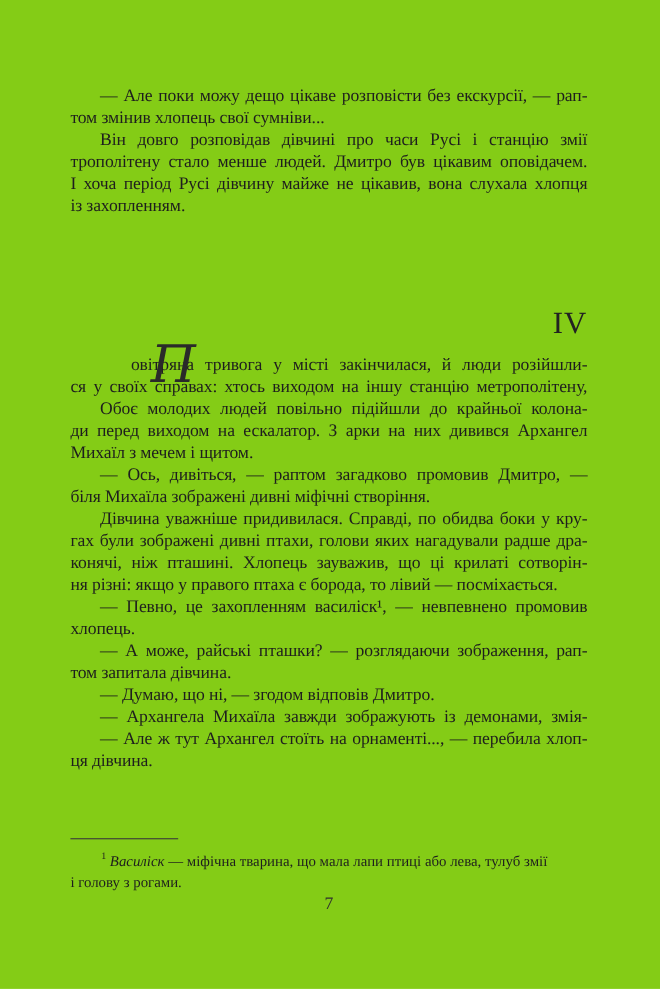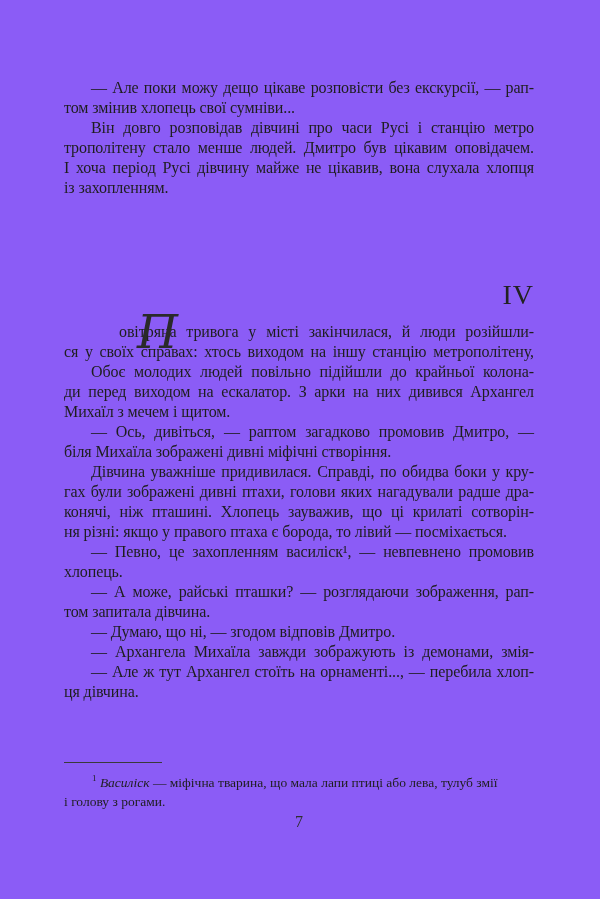--- a/index.html
+++ b/index.html
@@ -4,21 +4,21 @@
 <style>
   html,body { margin:0; padding:0; }
   body {
     width:600px; height:899px;
     background:#ffffff;
     position:relative;
     font-family:"Liberation Serif", serif;
     color:#1e1e1e;
     overflow:hidden;
   }
-  .page { position:absolute; inset:0; background:#8b5cf6; }
+  .page { position:absolute; inset:0; background:#84cc16; }
 
   .textblock { position:absolute; left:64px; width:470px; }
   #intro   { top:78px; }
   #heading { top:279px; text-align:right; font-size:28px; letter-spacing:1px;
              font-weight:400; color:#222; }
   #chapter { top:322px; }
 
   .para { margin:0; }
   .line {
     font-size:16px;
@@ -66,21 +66,21 @@
 <body>
 
 <div class="page">
 
   <div id="intro" class="textblock">
       <div class="para">
         <div class="line indent">— Але поки можу дещо цікаве розповісти без екскурсії, — рап-</div>
         <div class="line last">том змінив хлопець свої сумніви...</div>
       </div>
       <div class="para">
-        <div class="line indent">Він довго розповідав дівчині про часи Русі і станцію метро</div>
+        <div class="line indent">Він довго розповідав дівчині про часи Русі і станцію змії</div>
         <div class="line">трополітену стало менше людей. Дмитро був цікавим оповідачем.</div>
         <div class="line">І хоча період Русі дівчину майже не цікавив, вона слухала хлопця</div>
         <div class="line last">із захопленням.</div>
       </div>
     </div>
 
   <div id="heading" class="textblock">IV</div>
 
   <div id="chapter" class="textblock">
       <div class="para">

